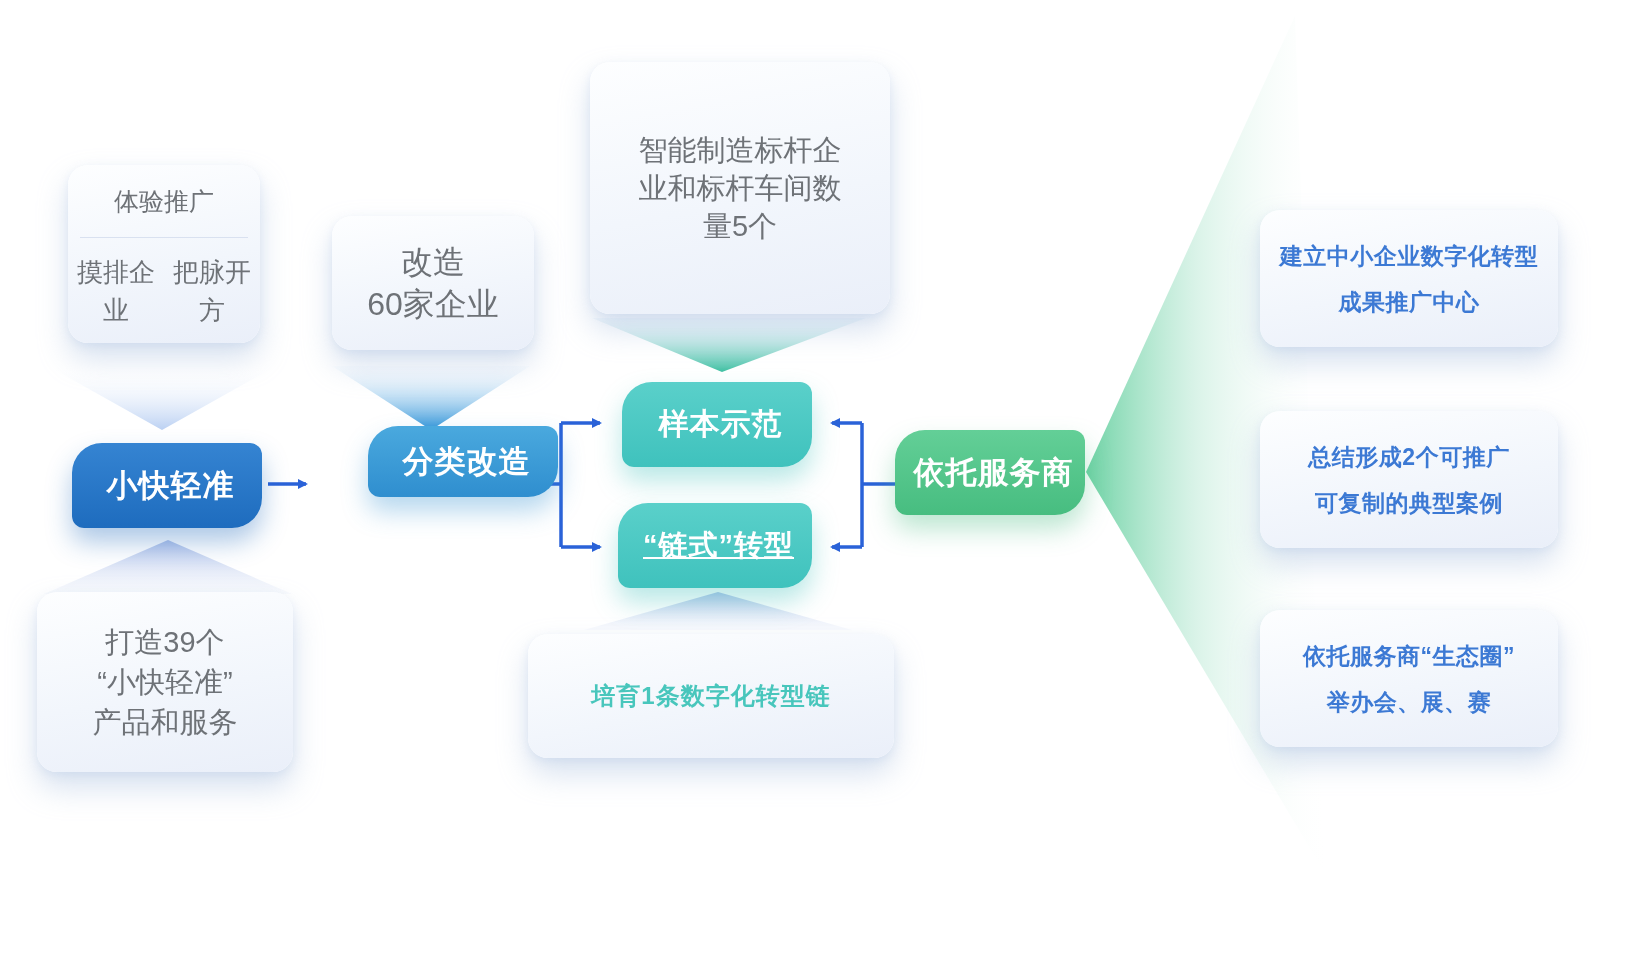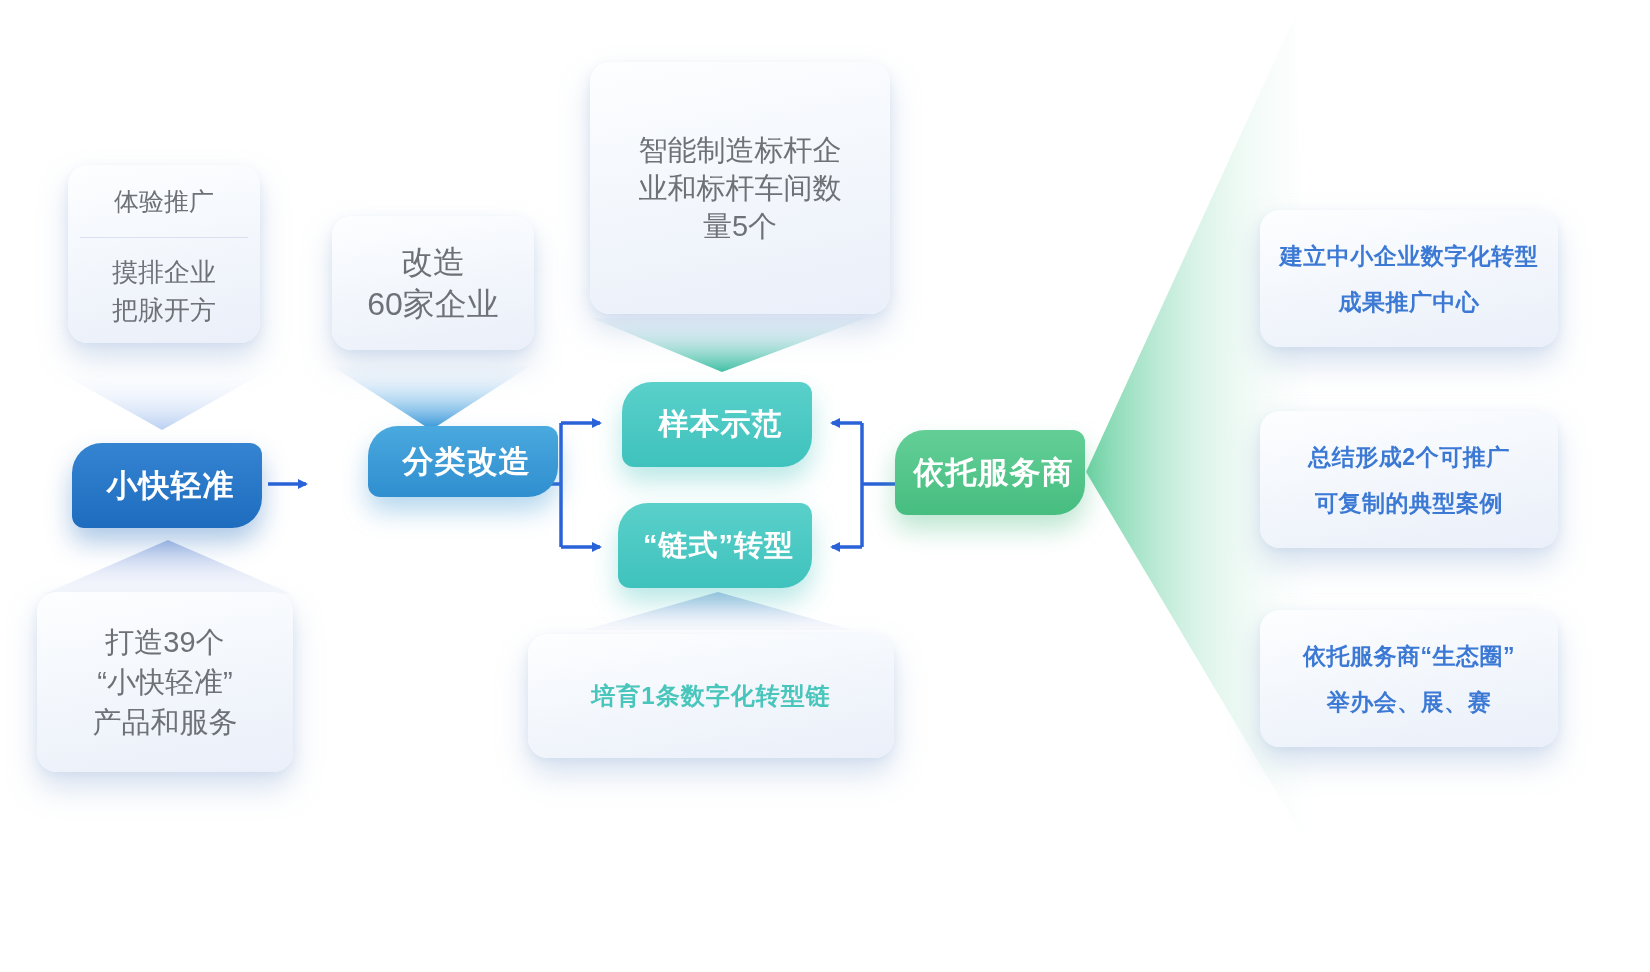--- a/index.html
+++ b/index.html
@@ -17,28 +17,28 @@
     color:#6e7277;font-weight:500;text-align:center;
   }
   .flow{
     border-radius:30px 12px 30px 12px;
     color:#ffffff;font-weight:700;font-size:31px;letter-spacing:1px;
     white-space:nowrap;justify-content:center;padding-left:7px;
   }
   .eval{left:68px;top:165px;width:192px;height:178px;padding:0;}
   .eval-title{flex:0 0 72px;display:flex;align-items:center;justify-content:center;font-size:25px;}
   .eval-divider{width:168px;height:1px;background:#d9e1f0;}
-  .eval-body{flex:1;display:flex;flex-direction:column;align-items:center;justify-content:center;font-size:26px;line-height:38px;}
+  .eval-body{flex:1;display:flex;flex-direction:row;align-items:center;justify-content:center;font-size:26px;line-height:38px;}
   .gaizao{left:332px;top:216px;width:202px;height:134px;font-size:32px;line-height:42px;}
   .smart{left:590px;top:62px;width:300px;height:252px;font-size:29px;line-height:38px;}
   .smart-text{width:218px;text-align:center;}
   .flow1{left:72px;top:443px;width:190px;height:85px;background:linear-gradient(180deg,#3584d2,#1e6cbe);box-shadow:0 14px 26px rgba(40,110,190,.38);}
   .flow2{left:338px;top:426px;width:190px;height:71px;background:linear-gradient(180deg,#4aa9de,#2f8ecf);box-shadow:0 14px 26px rgba(60,150,210,.38);margin-left:30px;}
   .flow3{left:622px;top:382px;width:190px;height:85px;background:linear-gradient(180deg,#5ad0ca,#3fc2bd);box-shadow:0 14px 26px rgba(70,195,190,.38);font-size:30px;}
-  .flow4{left:618px;top:503px;width:194px;height:85px;background:linear-gradient(180deg,#5ad0ca,#3fc2bd);box-shadow:0 14px 26px rgba(70,195,190,.38);font-size:29px;}
+  .flow4{left:618px;top:503px;width:194px;height:85px;background:linear-gradient(180deg,#5ad0ca,#3fc2bd);box-shadow:0 14px 26px rgba(70,195,190,.38);font-size:29px;text-decoration:underline;}
   .flow5{left:895px;top:430px;width:190px;height:85px;background:linear-gradient(180deg,#63cf97,#47bd80);box-shadow:0 14px 26px rgba(80,190,135,.38);}
   .products{left:37px;top:592px;width:256px;height:180px;font-size:29px;line-height:40px;}
   .chain{left:528px;top:634px;width:366px;height:124px;font-size:24px;font-weight:700;color:#48c6bc;letter-spacing:1px;}
   .rbox{left:1260px;width:298px;height:137px;font-size:23px;line-height:46px;font-weight:600;color:#3c79d4;letter-spacing:.5px;}
   .r1{top:210px;} .r2{top:411px;} .r3{top:610px;}
   .tline{display:block;}
 </style>
 </head>
 <body>
 

